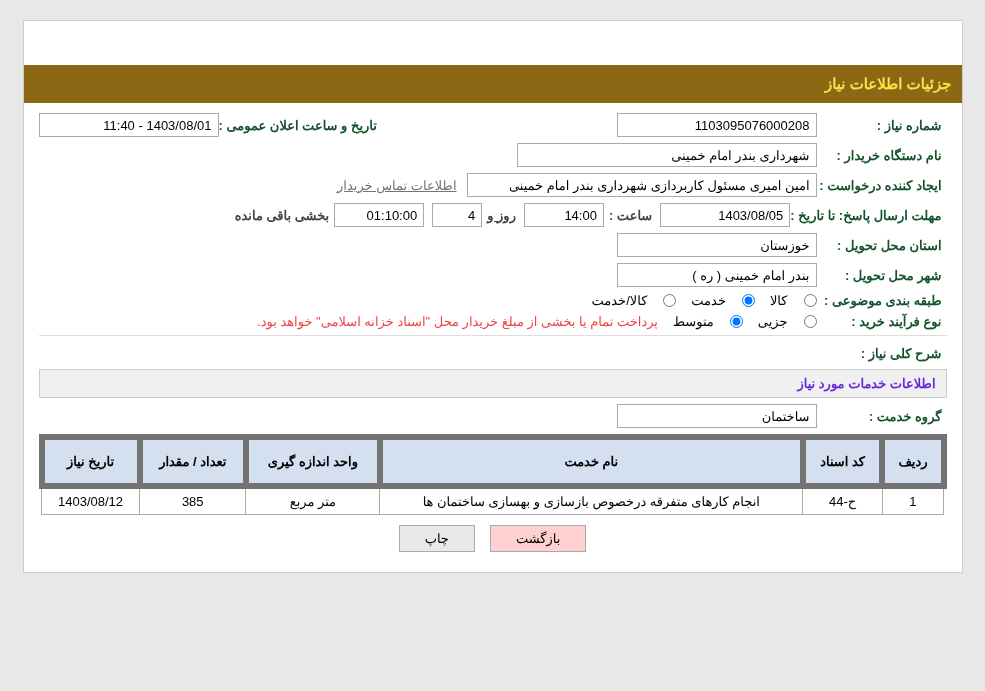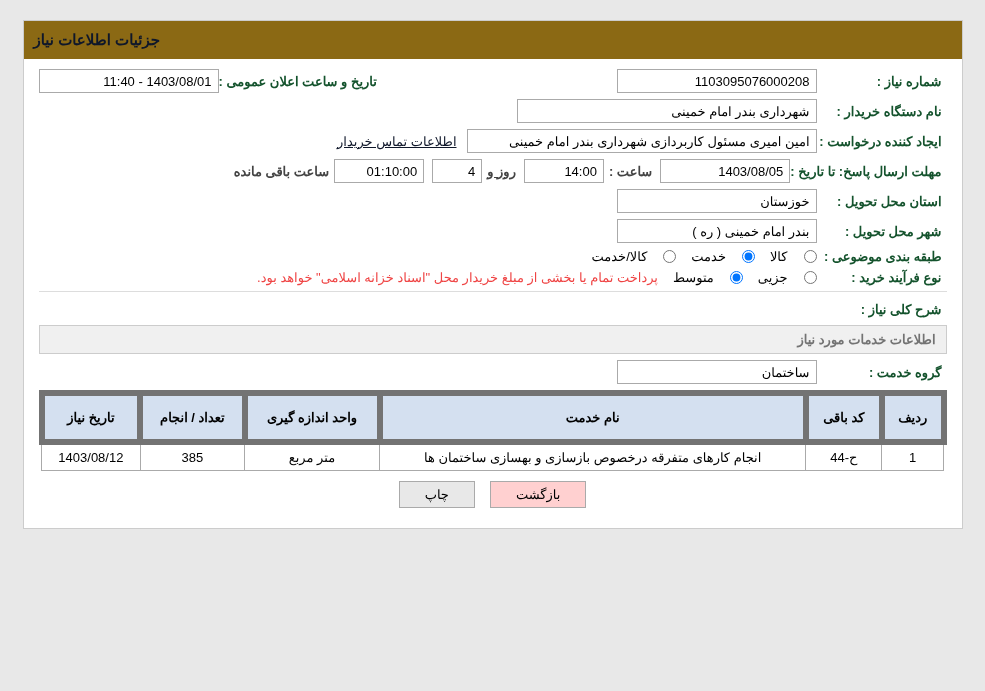--- a/index.html
+++ b/index.html
@@ -14,25 +14,26 @@
       justify-content: center;
       padding: 20px;
     }
     .main-container {
       width: 940px;
       background: #fff;
       border: 1px solid #ccc;
     }
     .page-header {
       background: #8b6914;
-      color: #0f172a;
-      text-align: left;
+      color: #fde047;
+      text-align: right;
       padding: 10px;
       font-size: 15px;
       font-weight: bold;
+      margin-top: 44px;
     }
     .content {
       padding: 10px 15px;
     }
     .row {
       display: flex;
       align-items: center;
       margin-bottom: 6px;
       flex-direction: row;
     }
@@ -50,26 +51,26 @@
       background: #fff;
       height: 24px;
       font-family: Tahoma, Arial, sans-serif;
       font-size: 13px;
     }
     .section-header {
       background: #f0f0f0;
       border: 1px solid #ccc;
       padding: 6px 10px;
       font-weight: bold;
+      color: #6d28d9;
+      margin: 8px 0 6px 0;
+      text-align: right;
+    }
+    .link-text {
       color: #737373;
-      margin: 8px 0 6px 0;
-      text-align: right;
-    }
-    .link-text {
-      color: #0f172a;
       cursor: pointer;
       text-decoration: underline;
     }
     .radio-group {
       display: flex;
       gap: 15px;
       align-items: center;
     }
     .radio-item {
       display: flex;
@@ -174,21 +175,21 @@
 
     <div class="row">
       <span class="label">مهلت ارسال پاسخ: تا تاریخ :</span>
       <input class="input-field" style="width: 130px;" value="1403/08/05" readonly="">
       <span class="inline-label" style="margin-right:8px;">ساعت :</span>
       <input class="input-field" style="width: 80px;" value="14:00" readonly="">
       <span class="inline-label" style="margin-right:8px;text-decoration:underline;">روز و</span>
       <input class="input-field" style="width: 50px;" value="4" readonly="">
       <span style="width:8px;"></span>
       <input class="input-field" style="width: 90px;" value="01:10:00" readonly="">
-      <span class="inline-label" style="margin-right:5px;">ساعت باقی مانده</span>
+      <span class="inline-label" style="margin-right:5px;">بخشی باقی مانده</span>
     </div>
 
     <div class="row">
       <span class="label">استان محل تحویل :</span>
       <input class="input-field" style="width: 200px;" value="خوزستان" readonly="">
     </div>
 
     <div class="row">
       <span class="label">شهر محل تحویل :</span>
       <input class="input-field" style="width: 200px;" value="بندر امام خمینی ( ره )" readonly="">
@@ -237,24 +238,24 @@
 
     <div class="row">
       <span class="label">گروه خدمت :</span>
       <input class="input-field" style="width: 200px;" value="ساختمان" readonly="">
     </div>
 
     <table class="data-table">
       <thead>
         <tr>
           <th class="col-header">ردیف</th>
-          <th class="col-header">کد باقی</th>
+          <th class="col-header">کد اسناد</th>
           <th class="col-header">نام خدمت</th>
           <th class="col-header">واحد اندازه گیری</th>
-          <th class="col-header">تعداد / انجام</th>
+          <th class="col-header">تعداد / مقدار</th>
           <th class="col-header">تاریخ نیاز</th>
         </tr>
       </thead>
       <tbody id="table-body">
       <tr>
       <td>1</td>
       <td>ح-44</td>
       <td>انجام کارهای متفرقه درخصوص بازسازی و بهسازی ساختمان ها</td>
       <td>متر مربع</td>
       <td>385</td>

